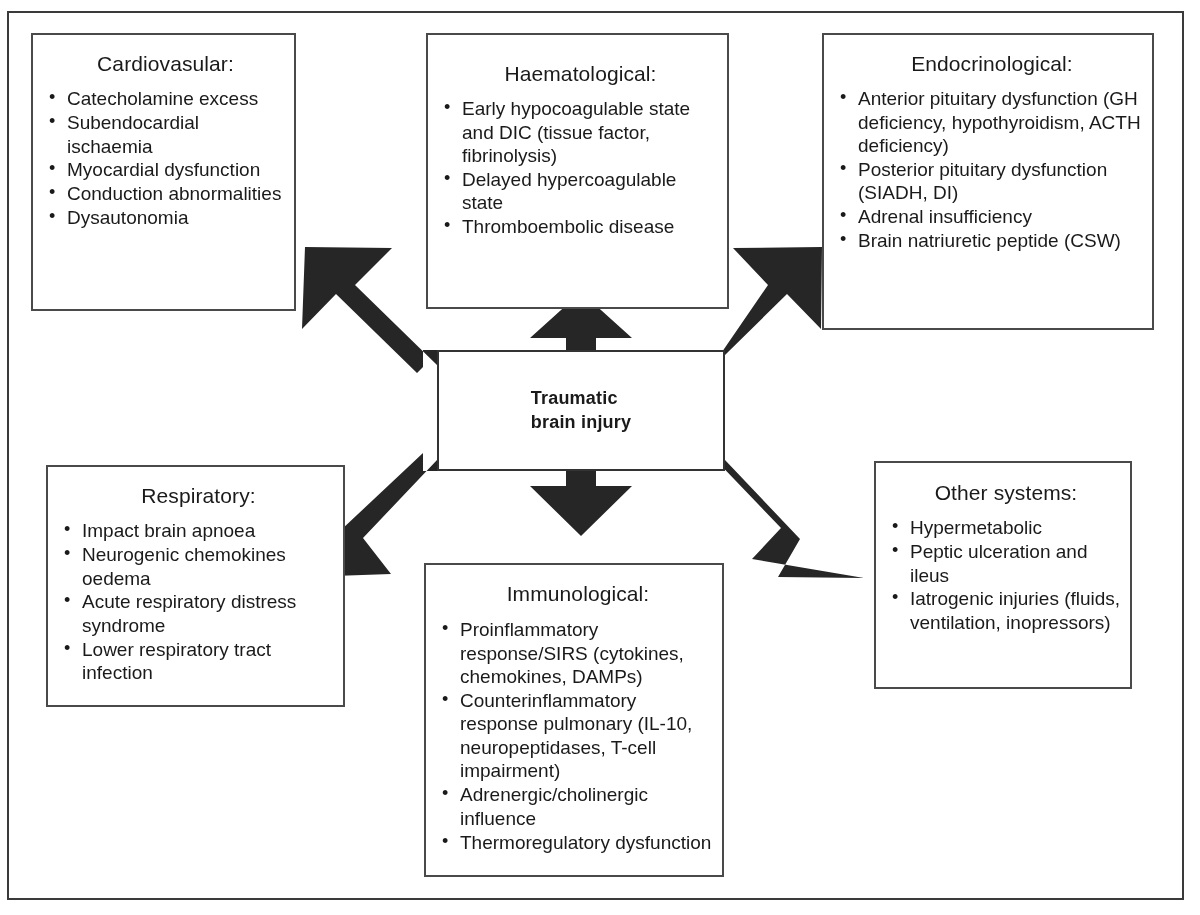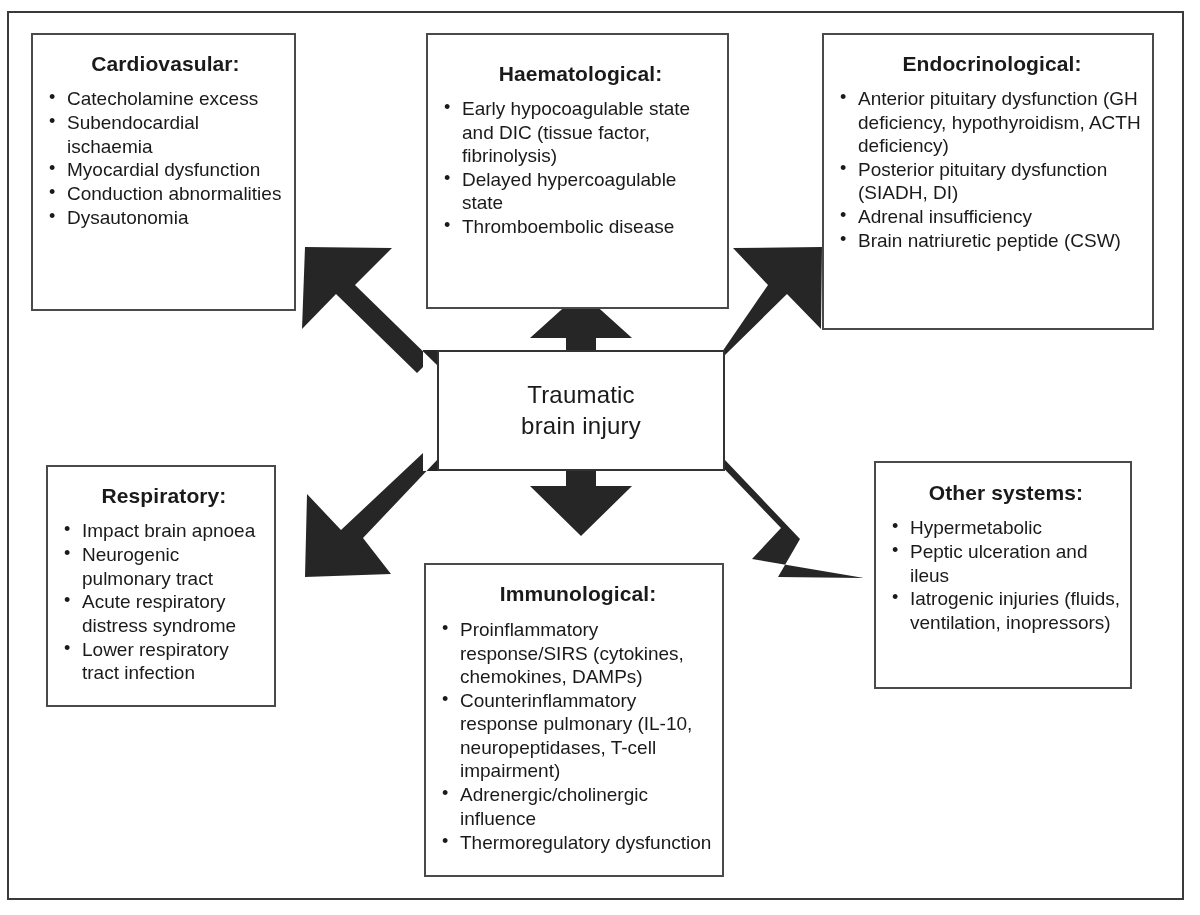--- a/index.html
+++ b/index.html
@@ -35,21 +35,21 @@
 
   
   .node-box {
     position: absolute;
     box-sizing: border-box;
     border: 2px solid #4a4a4a;
     background: #ffffff;
     z-index: 3;
   }
   .node-title {
-    font-weight: bold;
+    font-weight: normal;
     font-size: 21px;
     text-align: center;
     letter-spacing: 0.1px;
     line-height: 1.1;
     margin: 0;
     padding: 0;
   }
   .node-list {
     list-style: none;
     margin: 0;
@@ -84,21 +84,21 @@
   }
   #box-haematological .node-title { margin-bottom: 12px; }
 
   #box-endocrinological {
     left: 822px; top: 33px;  width: 332px; height: 297px;
     padding: 17px 6px 0 14px;
   }
   #box-endocrinological .node-title { margin-bottom: 12px; }
 
   #box-respiratory {
-    left: 46px;  top: 465px; width: 230px; height: 242px;
+    left: 46px;  top: 465px; width: 299px; height: 242px;
     padding: 17px 8px 0 14px;
   }
   #box-respiratory .node-title { margin-bottom: 12px; }
 
   #box-immunological {
     left: 424px; top: 563px; width: 300px; height: 314px;
     padding: 17px 6px 0 14px;
   }
   #box-immunological .node-title { margin-bottom: 13px; }
 
@@ -111,24 +111,23 @@
   
   #box-center {
     left: 437px; top: 350px; width: 288px; height: 121px;
     display: flex;
     align-items: center;
     justify-content: center;
     z-index: 4;
     border: 2px solid #333333;
   }
   .center-label {
-    font-weight: normal;
-    font-size: 24px;
+    font-weight: bold;
+    font-size: 18px;
     line-height: 1.28;
-    text-align: center;
     letter-spacing: 0.2px;
   }
 
   
   .arrow-layer {
     position: absolute;
     left: 0; top: 0;
     width: 1200px; height: 915px;
     z-index: 2;
     pointer-events: none;
@@ -191,21 +190,21 @@
       <li>Posterior pituitary dysfunction (SIADH, DI)</li>
       <li>Adrenal insufficiency</li>
       <li>Brain natriuretic peptide (CSW)</li>
     </ul>
   </div>
 
   <div class="node-box" id="box-respiratory">
     <div class="node-title">Respiratory:</div>
     <ul class="node-list">
       <li>Impact brain apnoea</li>
-      <li>Neurogenic pulmonary tract</li>
+      <li>Neurogenic chemokines oedema</li>
       <li>Acute respiratory distress syndrome</li>
       <li>Lower respiratory tract infection</li>
     </ul>
   </div>
 
   <div class="node-box" id="box-immunological">
     <div class="node-title">Immunological:</div>
     <ul class="node-list">
       <li>Proinflammatory response/SIRS (cytokines, chemokines, DAMPs)</li>
       <li>Counterinflammatory response pulmonary (IL-10, neuropeptidases, T-cell impairment)</li>

